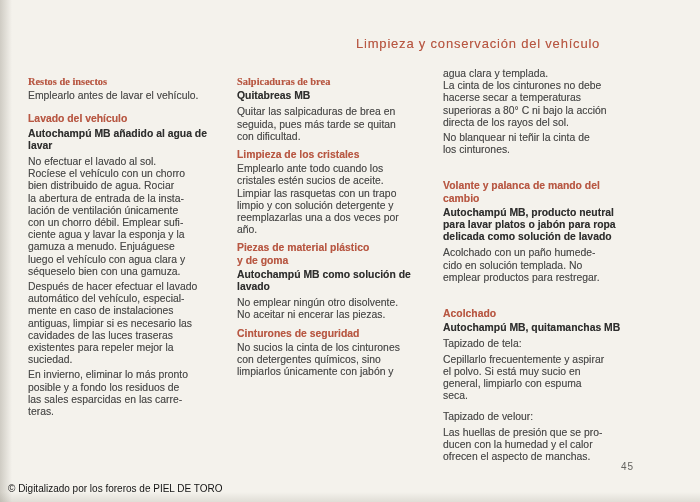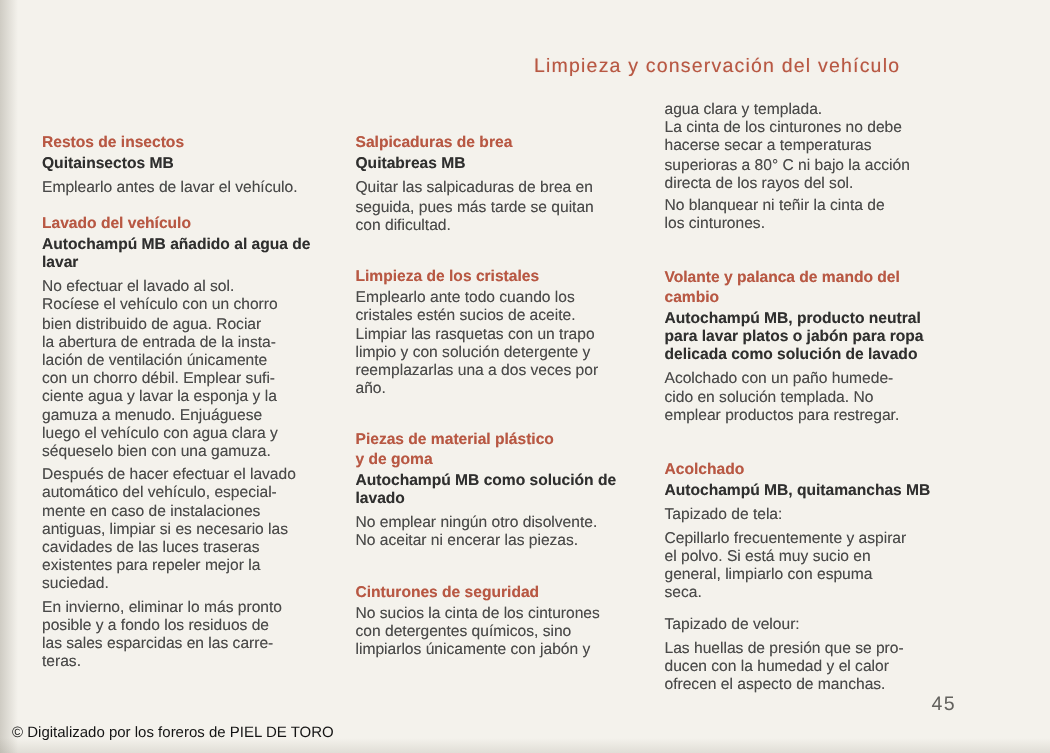--- a/index.html
+++ b/index.html
@@ -44,49 +44,48 @@
   }
   .col1{left:28px;width:202px;}
   .col2{left:237px;width:202px;}
   .col3{left:443px;top:68px;width:226px;}
   .h{
     color:var(--head);font-weight:bold;
     margin:0 0 2px;white-space:pre-wrap;
     text-shadow:0 0 0.4px rgba(184,88,67,0.5);
   }
   .col1 .h{margin-top:11px;}
-  .col2 .h{margin-top:22px;}
+  .col2 .h{margin-top:6px;}
   .col3 .h{margin-top:24px;}
-  .col .h:first-child{margin-top:18px;}
+  .col .h:first-child{margin-top:4px;font-family:Liberation Serif, serif;}
   .s{
     font-weight:bold;color:#2f2f2e;
     margin:2px 0 4px;white-space:pre-wrap;
   }
   .p{
     margin:0 0 3px;white-space:pre-wrap;
   }
   .pg{margin-top:9px;}
   .pagenum{
     position:absolute;left:621px;top:461px;
-    font-size:13px;color:#63625e;letter-spacing:1px;
+    font-size:10px;color:#63625e;letter-spacing:1px;
   }
   .watermark{
     position:absolute;left:8px;top:483px;
     font-size:10px;color:#141414;
   }
 </style>
 </head>
 <body>
 
 <div class="page">
   <div class="title">Limpieza y conservación del vehículo</div>
   <div>
       <div class="col col1">
         <div class="h">Restos de insectos</div>
-        <div class="s">Quitainsectos MB</div>
         <div class="p">Emplearlo antes de lavar el vehículo.</div>
         <div class="h">Lavado del vehículo</div>
         <div class="s">Autochampú MB añadido al agua de
 lavar</div>
         <div class="p">No efectuar el lavado al sol.
 Rocíese el vehículo con un chorro
 bien distribuido de agua. Rociar
 la abertura de entrada de la insta-
 lación de ventilación únicamente
 con un chorro débil. Emplear sufi-

